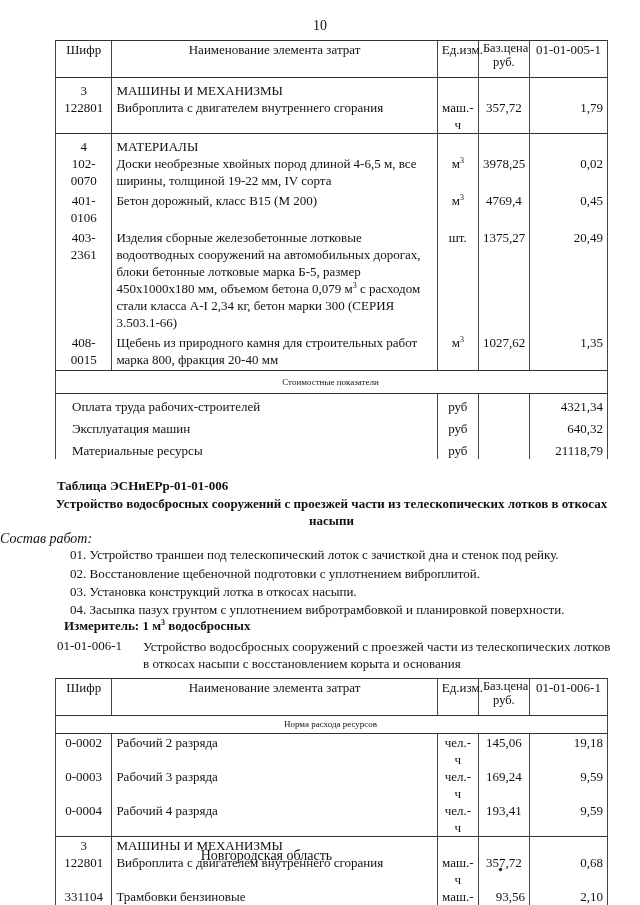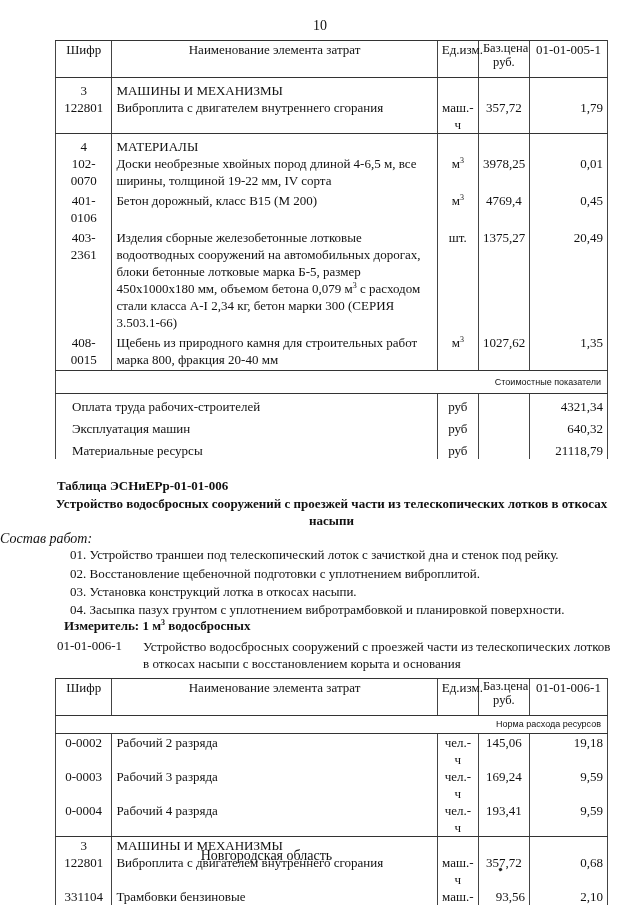--- a/index.html
+++ b/index.html
@@ -11,21 +11,21 @@
   .c1 { width: 52px; } .c2 { width: 300px; } .c3 { width: 38px; } .c4 { width: 47px; } .c5 { width: 72px; }
   .vl { border-left: 1px solid #444; }
   .vr { border-right: 1px solid #444; }
   .bt { border-top: 1.5px solid #333; }
   .bb { border-bottom: 1.5px solid #333; }
   .hdr td { height: 36px; vertical-align: middle; text-align: center; font-size: 13px; }
   .hdr .baz { line-height: 14px; font-size: 12.5px; }
   .ctr { text-align: center; }
   .rt { text-align: right; margin-left: 44px; }
   .b { font-weight: bold; }
-  .sub { font-family: Liberation Sans, sans-serif; font-size: 9px; text-align: right; }
+  .sub { font-family: Liberation Serif, serif; font-size: 9px; text-align: center; }
   sup { font-size: 8px; line-height: 0; }
   #t1 { top: 40px; }
   #t2 { top: 678px; }
   .sumlbl { padding-left: 16px !important; }
   .tbl-name { position: absolute; top: 478px; left: 57px; font-weight: bold; font-size: 13px; }
   .tbl-title { position: absolute; top: 495px; left: 55px; width: 553px; text-align: center; font-weight: bold; font-size: 13px; line-height: 17px; }
   .sostav { position: absolute; top: 531px; left: 0; width: 640px; text-align: left; font-style: italic; font-size: 14px; }
   .work { position: absolute; left: 70px; font-size: 13px; }
   .meas { position: absolute; top: 618px; left: 64px; font-weight: bold; font-size: 13px; }
   .code-line { position: absolute; top: 638px; left: 57px; font-size: 13px; width: 560px; }
@@ -76,21 +76,21 @@
     <td class="vl b" style="padding-top:4px">МАТЕРИАЛЫ</td>
     <td class="vl"></td>
         <td class="vl"></td>
         <td class="vl vr"></td>
   </tr>
   <tr>
     <td class="vl ctr">102-0070</td>
     <td class="vl">Доски необрезные хвойных пород длиной 4-6,5 м, все ширины, толщиной 19-22 мм, IV сорта</td>
     <td class="vl ctr"><span>м</span><sup>3</sup></td>
     <td class="vl ctr">3978,25</td>
-    <td class="vl vr rt">0,01</td>
+    <td class="vl vr rt">0,02</td>
   </tr>
   <tr>
     <td class="vl ctr" style="padding-top:3px">401-0106</td>
     <td class="vl" style="padding-top:3px">Бетон дорожный, класс B15 (М 200)</td>
     <td class="vl ctr" style="padding-top:3px"><span>м</span><sup>3</sup></td>
     <td class="vl ctr" style="padding-top:3px">4769,4</td>
     <td class="vl vr rt" style="padding-top:3px">0,45</td>
   </tr>
   <tr>
     <td class="vl ctr" style="padding-top:3px">403-2361</td>

